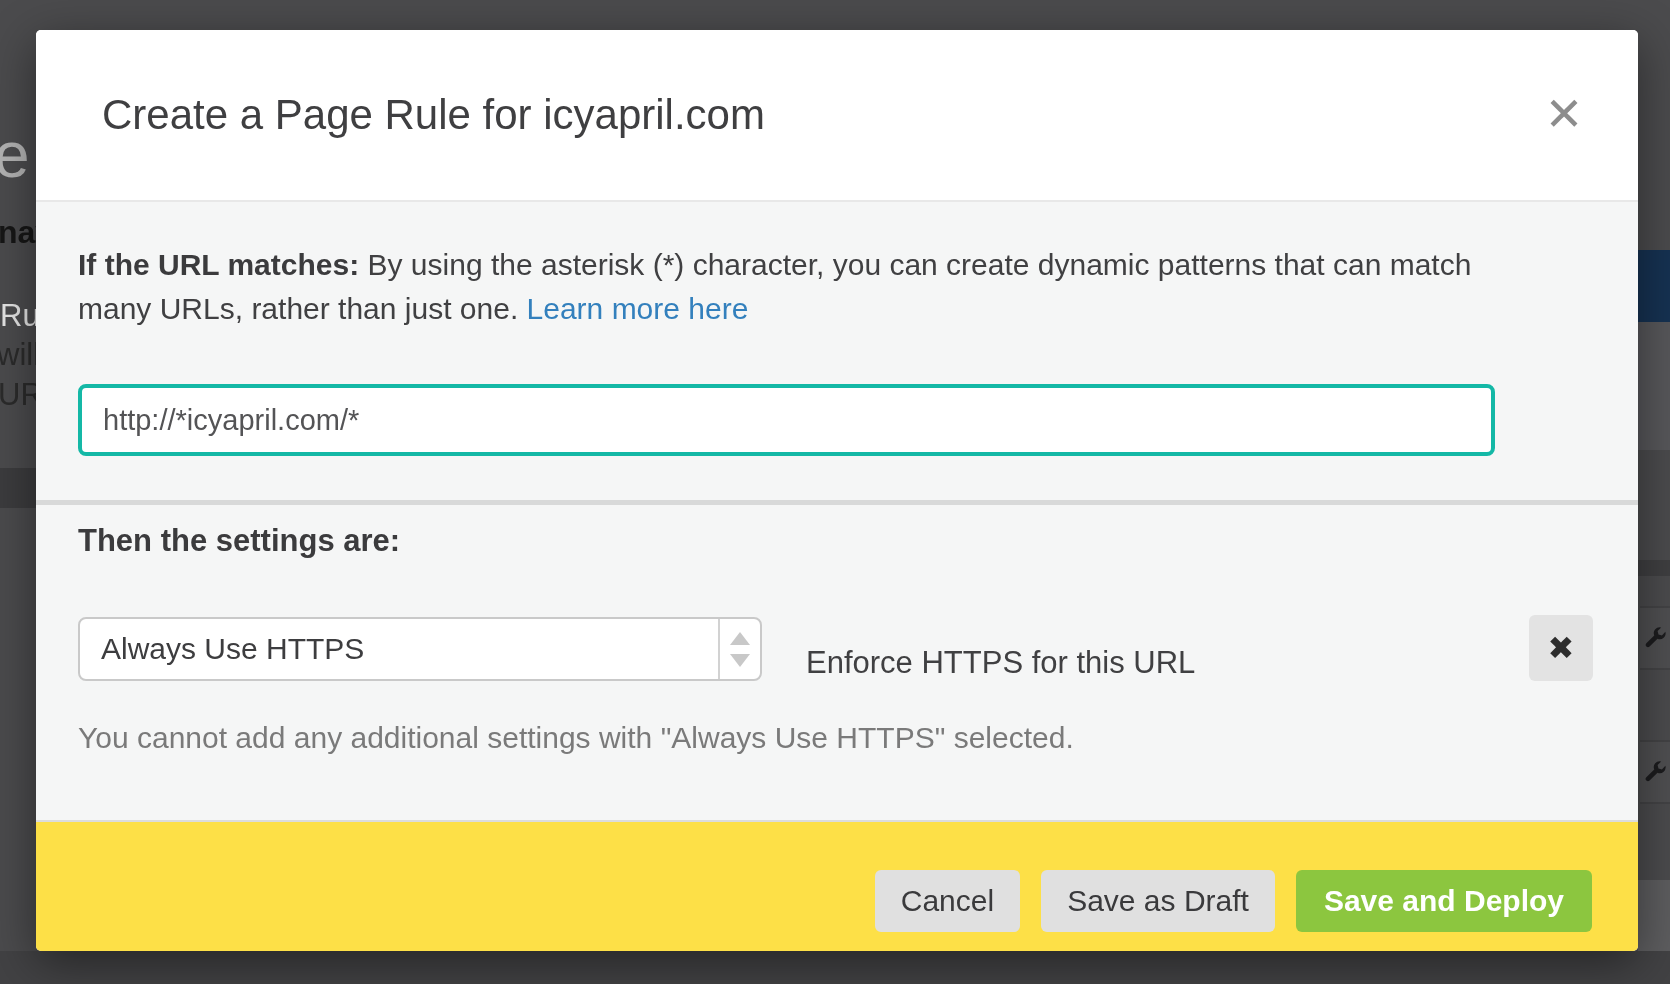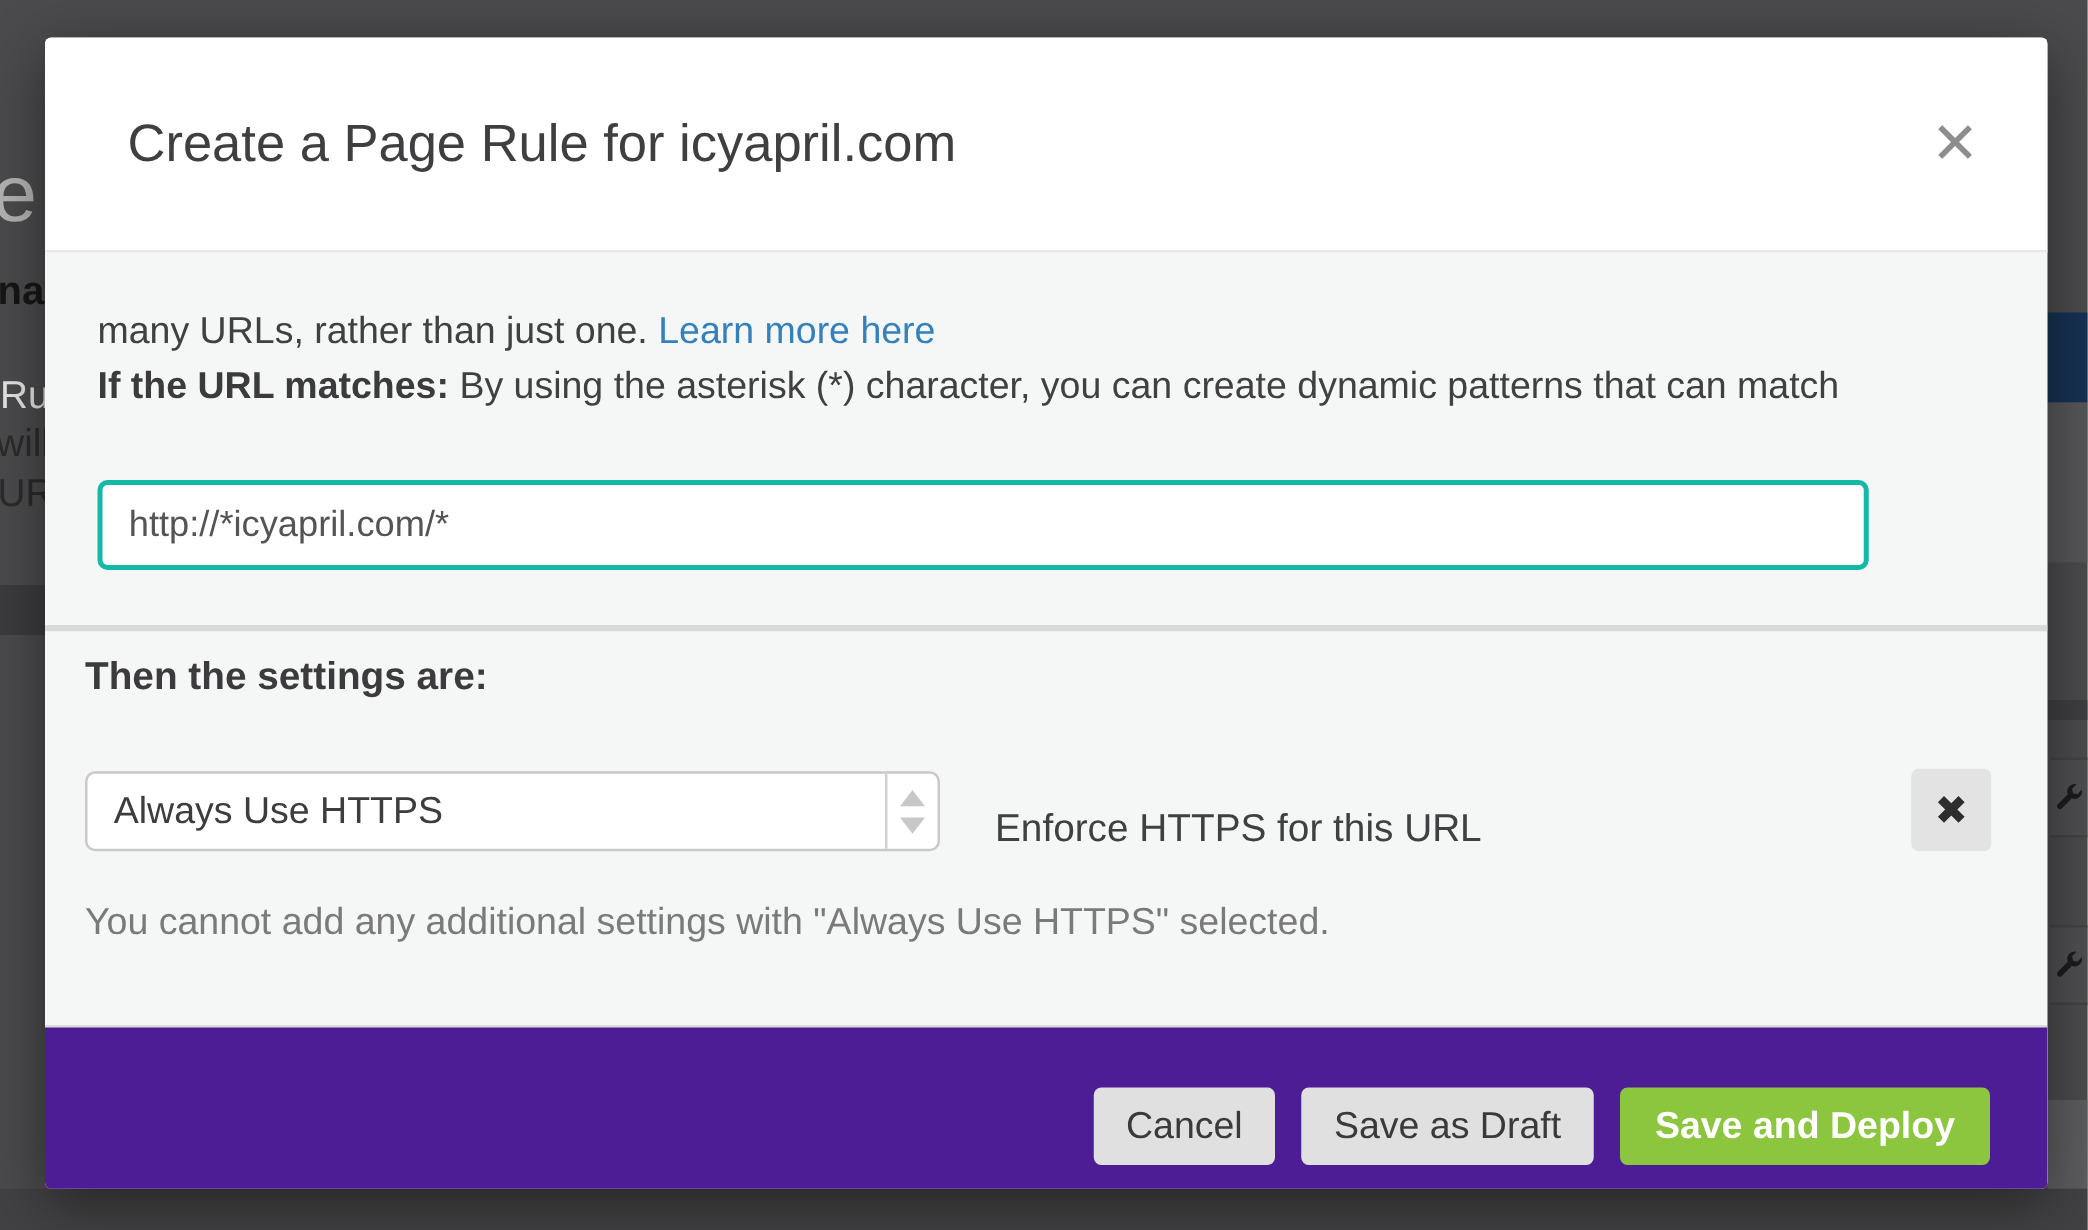--- a/index.html
+++ b/index.html
@@ -49,41 +49,41 @@
   .section-url { height:298px; padding:41px 42px 0 42px; }
   .url-text { font-size:30px; line-height:44px; color:#404042; width:1470px; }
   .url-text b { color:#3b3b3d; }
   .url-text a { color:#3380bd; text-decoration:none; cursor:pointer; }
   .url-input { margin-top:53px; width:1417px; height:72px; background:#fff;
                border:4px solid #14b8a6; border-radius:8px; font-family:"Liberation Sans", sans-serif;
                font-size:29px; color:#545456; padding:0 21px; outline:none; display:block; }
 
   .section-divider { height:5px; background:#d8d9d9; border:none; }
 
-  .section-settings { height:315px; padding:18px 42px 0 32px; }
+  .section-settings { height:315px; padding:18px 42px 0 42px; }
   .settings-heading { font-size:31px; font-weight:bold; color:#3b3b3d; }
   .settings-row { margin-top:56px; display:flex; align-items:flex-end; padding-right:3px; }
   .select-box { width:684px; height:64px; background:#fff; border:2px solid #c9c9c9;
                 border-radius:8px; display:flex; align-items:stretch; cursor:pointer; }
   .select-value { flex:1; display:flex; align-items:center; padding-left:21px;
                   font-size:30px; color:#3d3d3f; }
   .select-spinner { width:42px; border-left:2px solid #d2d2d2; display:flex; flex-direction:column;
                     align-items:center; justify-content:center; gap:9px; }
   .tri-up   { width:0; height:0; border-left:10px solid transparent; border-right:10px solid transparent;
               border-bottom:13px solid #c8c8c8; }
   .tri-down { width:0; height:0; border-left:10px solid transparent; border-right:10px solid transparent;
               border-top:13px solid #c8c8c8; }
   .setting-desc { margin-left:44px; font-size:31px; color:#404042; }
   .remove-btn { margin-left:auto; width:64px; height:66px; background:#e3e3e3; border:none;
                 border-radius:6px; font-size:32px; color:#2d2d2d; cursor:pointer;
                 display:flex; align-items:center; justify-content:center;
                 font-family:"DejaVu Sans", sans-serif; }
   .helper-text { margin-top:40px; font-size:30px; color:#7a7a7a; }
 
-  .modal-footer { height:159px; background:#4c1d95; border-top:2px solid #dcdcdc;
+  .modal-footer { height:159px; background:#fde047; border-top:2px solid #dcdcdc;
                   display:flex; align-items:center; justify-content:flex-end;
                   padding-right:46px; gap:21px; }
   .btn { height:62px; border:none; border-radius:6px; font-family:"Liberation Sans", sans-serif;
          font-size:30px; cursor:pointer; }
   .btn-gray { background:#e0e0e0; color:#3a3a3c; padding:0 26px; }
   .btn-green { background:#8cc63f; color:#ffffff; padding:0 28px; font-weight:600; }
 </style>
 </head>
 <body>
 
@@ -116,24 +116,24 @@
 <div class="modal">
 
   <div class="modal-header">
     <h1 class="modal-title">Create a Page Rule for icyapril.com</h1>
     <button class="modal-close">✕</button>
   </div>
 
   <div class="section-url">
     <div class="url-text">
       <div>
-        <span>many URLs, rather than just one. </span><a>Learn more here</a>
+        <b>If the URL matches:</b><span> By using the asterisk (*) character, you can create dynamic patterns that can match</span>
       </div>
       <div>
-        <b>If the URL matches:</b><span> By using the asterisk (*) character, you can create dynamic patterns that can match</span>
+        <span>many URLs, rather than just one. </span><a>Learn more here</a>
       </div>
     </div>
     <input class="url-input" type="text" value="http://*icyapril.com/*" style="">
   </div>
 
   <hr class="section-divider">
 
   <div class="section-settings">
     <div class="settings-heading">Then the settings are:</div>
 

